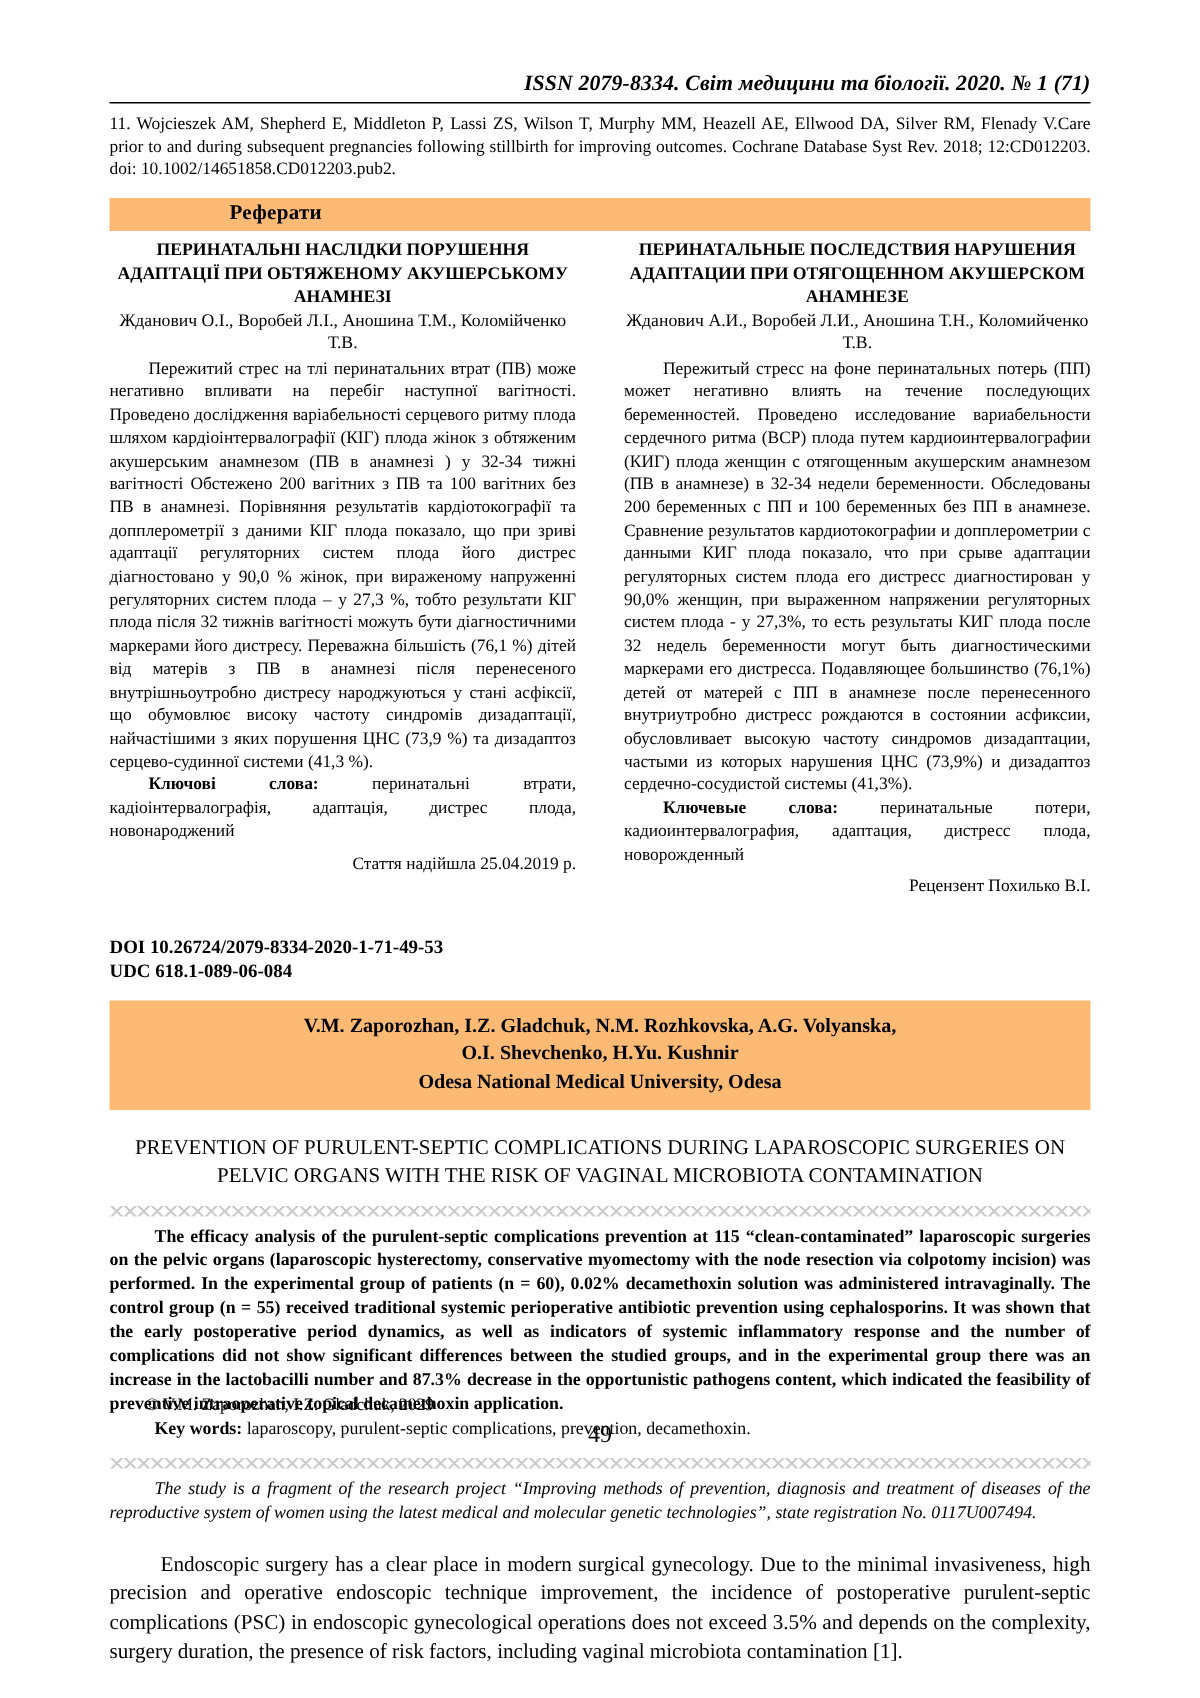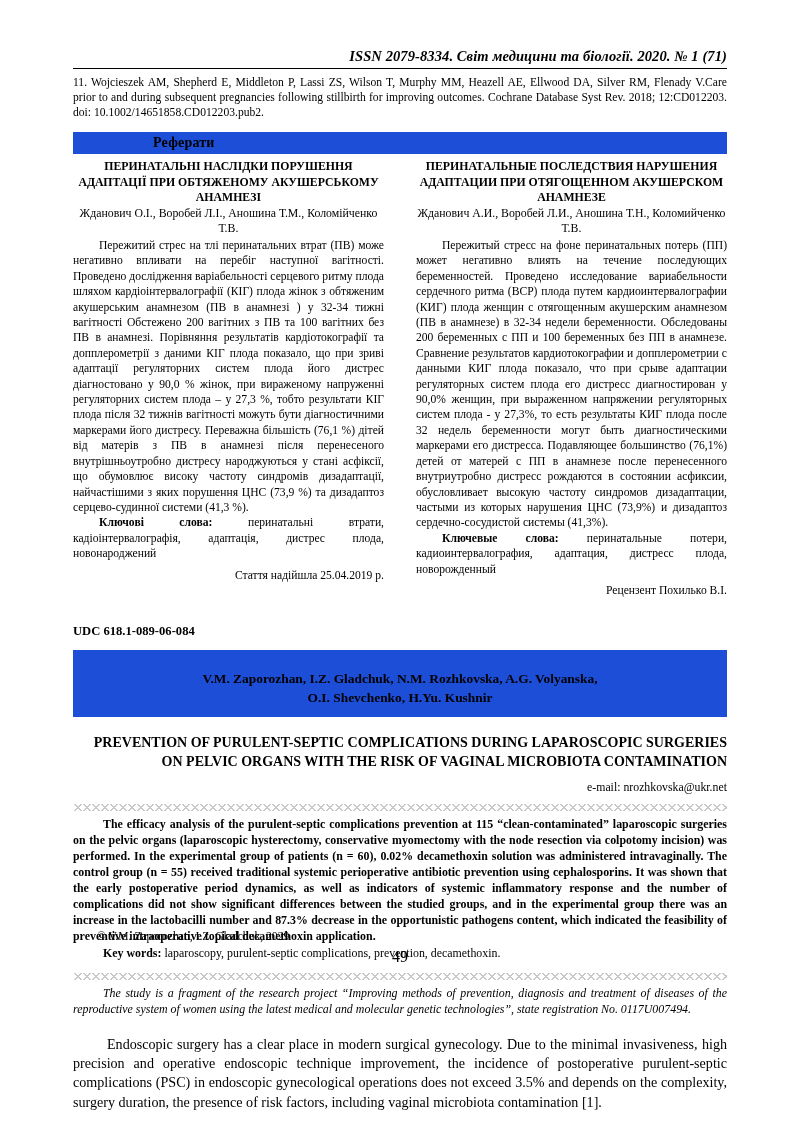--- a/index.html
+++ b/index.html
@@ -41,21 +41,21 @@
   
   .reference {
     font-size: 11.6px;
     line-height: 1.30;
     text-align: justify;
     margin: 0;
   }
 
   
   .gray-band {
-    background: #1d4ed8;
+    background: #fdba74;
     width: 100%;
     box-sizing: border-box;
   }
   .band-rubric {
     margin-top: 12px;
     padding: 3px 0 3px 80px;
     font-weight: bold;
     font-size: 14px;
     letter-spacing: 0.2px;
   }
@@ -108,31 +108,31 @@
   .ident {
     margin-top: 26px;
     font-weight: bold;
     font-size: 12.6px;
     line-height: 1.30;
   }
 
   
   .band-authors {
     margin-top: 11px;
-    padding: 20px 0 9px 0;
+    padding: 8px 0 9px 0;
     text-align: center;
     font-weight: bold;
     font-size: 13.4px;
     line-height: 1.40;
   }
 
   
   .art-title {
-    text-align: right;
-    font-weight: bold;
+    text-align: center;
+    font-weight: normal;
     font-size: 14px;
     line-height: 1.38;
     margin-top: 16px;
     text-transform: uppercase;
   }
   .email {
     text-align: right;
     font-size: 11.8px;
     margin-top: 9px;
   }
@@ -228,30 +228,31 @@
       <div class="abs-title">ПЕРИНАТАЛЬНЫЕ ПОСЛЕДСТВИЯ НАРУШЕНИЯ АДАПТАЦИИ ПРИ ОТЯГОЩЕННОМ АКУШЕРСКОМ АНАМНЕЗЕ</div>
       <div class="abs-authors">Жданович А.И., Воробей Л.И., Аношина Т.Н., Коломийченко Т.В.</div>
       <div class="abs-body">Пережитый стресс на фоне перинатальных потерь (ПП) может негативно влиять на течение последующих беременностей. Проведено исследование вариабельности сердечного ритма (ВСР) плода путем кардиоинтервалографии (КИГ) плода женщин с отягощенным акушерским анамнезом (ПВ в анамнезе) в 32-34 недели беременности. Обследованы 200 беременных с ПП и 100 беременных без ПП в анамнезе. Сравнение результатов кардиотокографии и допплерометрии с данными КИГ плода показало, что при срыве адаптации регуляторных систем плода его дистресс диагностирован у 90,0% женщин, при выраженном напряжении регуляторных систем плода - у 27,3%, то есть результаты КИГ плода после 32 недель беременности могут быть диагностическими маркерами его дистресса. Подавляющее большинство (76,1%) детей от матерей с ПП в анамнезе после перенесенного внутриутробно дистресс рождаются в состоянии асфиксии, обусловливает высокую частоту синдромов дизадаптации, частыми из которых нарушения ЦНС (73,9%) и дизадаптоз сердечно-сосудистой системы (41,3%).</div>
       <div class="abs-keywords"><b>Ключевые слова:</b><span> перинатальные потери, кадиоинтервалография, адаптация, дистресс плода, новорожденный</span></div>
       <div class="abs-foot">Рецензент Похилько В.І.</div>
     </div>
 
   </div>
 
   <div class="ident">
+    <div>DOI 10.26724/2079-8334-2020-1-71-49-53</div>
     <div>UDC 618.1-089-06-084</div>
   </div>
 
   <div class="gray-band band-authors">
     <div>V.M. Zaporozhan, I.Z. Gladchuk, N.M. Rozhkovska, A.G. Volyanska,</div>
     <div>O.I. Shevchenko, H.Yu. Kushnir</div>
+    <div>Odesa National Medical University, Odesa</div>
   </div>
 
   <div class="art-title">PREVENTION OF PURULENT-SEPTIC COMPLICATIONS DURING LAPAROSCOPIC SURGERIES ON PELVIC ORGANS WITH THE RISK OF VAGINAL MICROBIOTA CONTAMINATION</div>
-  <div class="email">e-mail: nrozhkovska@ukr.net</div>
 
   <div class="wavy"></div>
 
   <p class="en-abs">The efficacy analysis of the purulent-septic complications prevention at 115 “clean-contaminated” laparoscopic surgeries on the pelvic organs (laparoscopic hysterectomy, conservative myomectomy with the node resection via colpotomy incision) was performed. In the experimental group of patients (n = 60), 0.02% decamethoxin solution was administered intravaginally. The control group (n = 55) received traditional systemic perioperative antibiotic prevention using cephalosporins. It was shown that the early postoperative period dynamics, as well as indicators of systemic inflammatory response and the number of complications did not show significant differences between the studied groups, and in the experimental group there was an increase in the lactobacilli number and 87.3% decrease in the opportunistic pathogens content, which indicated the feasibility of preventive intraoperative topical decamethoxin application.</p>
   <p class="en-keywords"><b>Key words:</b><span> laparoscopy, purulent-septic complications, prevention, decamethoxin.</span></p>
 
   <div class="wavy"></div>
 
   <p class="funding">The study is a fragment of the research project “Improving methods of prevention, diagnosis and treatment of diseases of the reproductive system of women using the latest medical and molecular genetic technologies”, state registration No. 0117U007494.</p>
 

